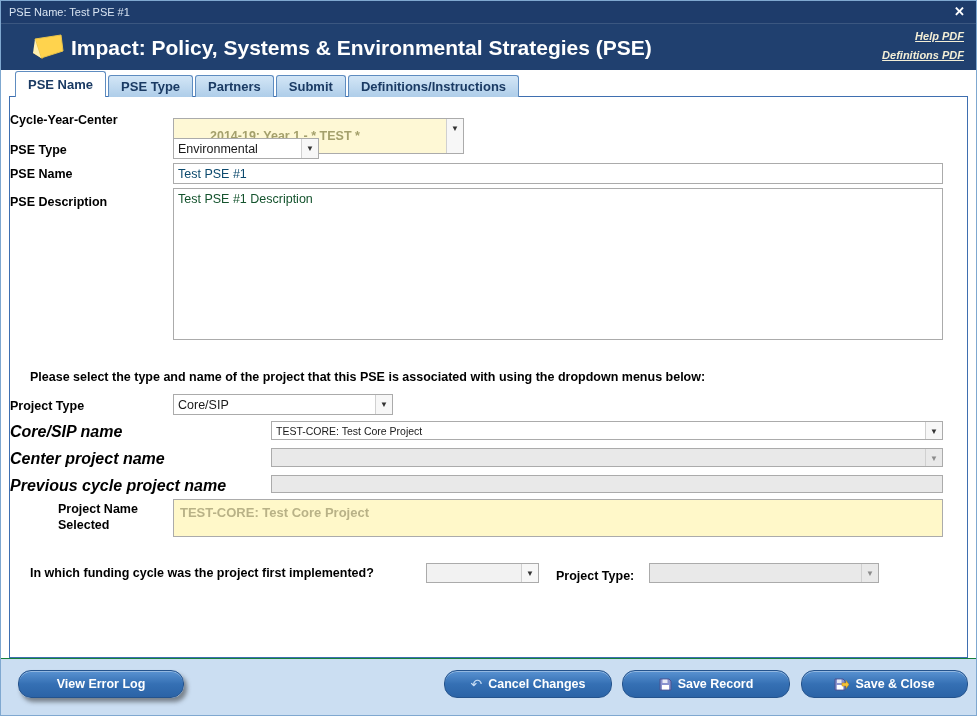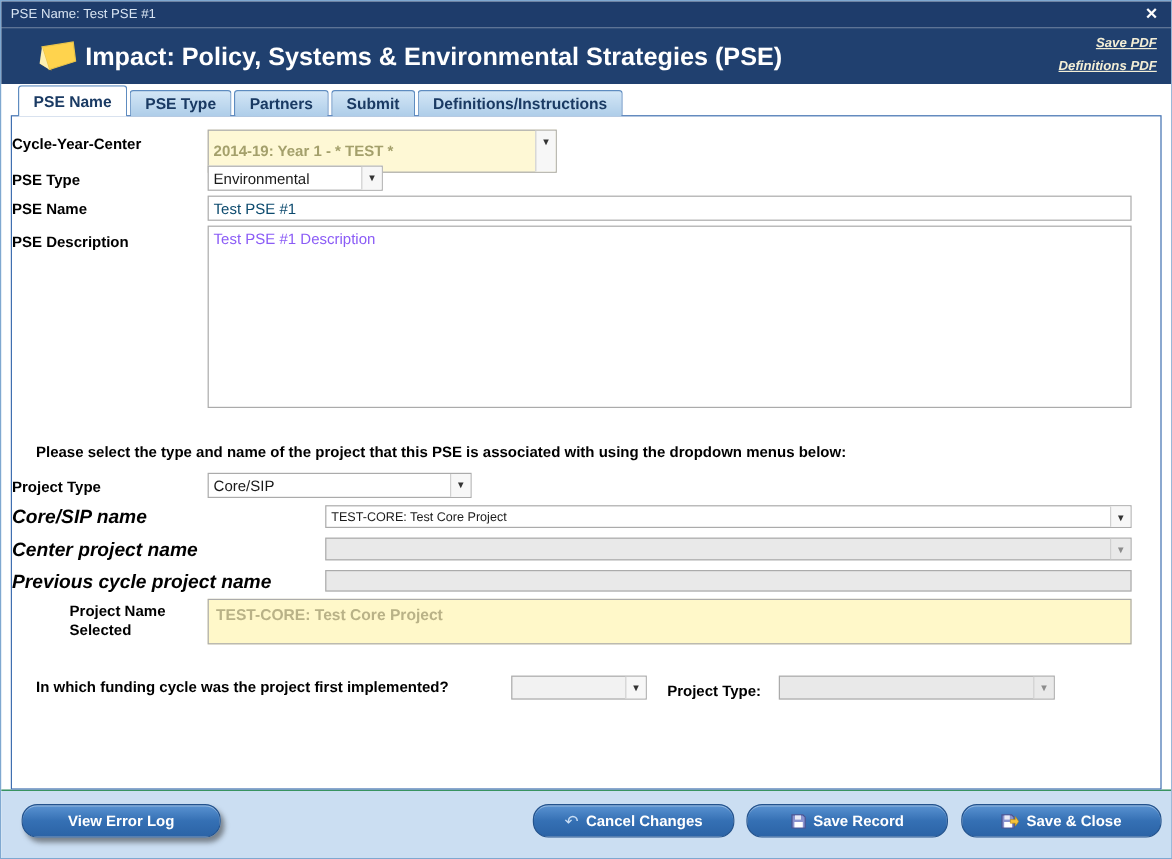--- a/index.html
+++ b/index.html
@@ -42,21 +42,21 @@
   .combo{position:absolute; border:1px solid var(--field-border); background:#FFFFFF; display:flex; align-items:center;}
   .combo .ct{flex:1; font-size:12.5px; color:#1A1A1A; padding:0 4px; overflow:hidden; white-space:nowrap; line-height:18px;}
   .combo .ca{width:17px; text-align:center; font-size:8px; color:#333; align-self:stretch; line-height:19px; background:#F7F7F7; border-left:1px solid #D0D0D0;}
   .combo.yellow{background:var(--yellow-field);}
   .combo.yellow .ct{color:var(--yellow-text); font-weight:bold;}
   .combo.disabled{background:var(--disabled-bg);}
   .combo.disabled .ca{background:var(--disabled-bg); color:#8C8C8C;}
   .combo.small .ct{font-size:10.5px;}
 
   .textfield{position:absolute; border:1px solid var(--field-border); font-family:"Liberation Sans",sans-serif; font-size:12.5px; color:#0c4a6e; padding:2px 4px; outline:none; background:#fff;}
-  .textarea{position:absolute; border:1px solid var(--field-border); font-family:"Liberation Sans",sans-serif; font-size:12.5px; color:#8b5cf6; padding:3px 4px; resize:none; outline:none;}
+  .textarea{position:absolute; border:1px solid var(--field-border); font-family:"Liberation Sans",sans-serif; font-size:12.5px; color:#14532d; padding:3px 4px; resize:none; outline:none;}
   .disabled-box{position:absolute; border:1px solid var(--field-border); background:var(--disabled-bg);}
   .selected-box{position:absolute; border:1px solid var(--field-border); background:var(--selected-yellow); font-size:13px; font-weight:bold; color:var(--selected-text); padding:5px 6px;}
 
   
   .footer{position:absolute; left:0; top:657px; width:100%; height:59px; background:var(--footer-bg); border-top:1px solid #15803d;}
   .btn{position:absolute; top:11px; height:28px; border:1px solid var(--btn-border); border-radius:13px;
     background:linear-gradient(var(--btn-top) 0%, var(--btn-mid) 50%, var(--btn-bot) 100%);
     color:#FFFFFF; font-size:12.5px; font-weight:bold; display:flex; align-items:center; justify-content:center; gap:6px;
     cursor:pointer; box-shadow:inset 0 1px 0 rgba(255,255,255,.35); font-family:"Liberation Sans",sans-serif;}
   .btn.shadowed{box-shadow:3px 4px 4px rgba(40,40,40,.5), inset 0 1px 0 rgba(255,255,255,.35);}
@@ -73,37 +73,37 @@
   </div>
 
   <div class="header">
     <svg class="note-icon" width="38" height="30" viewBox="0 0 38 30">
       <polygon points="4,21 14,27 10,13" fill="#D99E2B"></polygon>
       <polygon points="6,7 32,3 34,19 12,26" fill="#FFD34D" stroke="#E8C34A" stroke-width="1"></polygon>
       <polygon points="6,7 12,26 4,21" fill="#FFF0B0"></polygon>
     </svg>
     <h1 class="header-title">Impact: Policy, Systems &amp; Environmental Strategies (PSE)</h1>
     <div class="header-links">
-      <a>Save PDF</a>
+      <a>Help PDF</a>
       <a>Definitions PDF</a>
     </div>
   </div>
 
   <div class="tabs">
     <div class="tab active">PSE Name</div>
     <div class="tab">PSE Type</div>
     <div class="tab">Partners</div>
     <div class="tab">Submit</div>
     <div class="tab">Definitions/Instructions</div>
   </div>
 
   <div class="content">
 
     <label class="lbl" style="left:0; top:13px; width:160px;">Cycle-Year-Center</label>
-    <div class="combo yellow" style="left:163px; top:11px; width:291px; height:36px;">
+    <div class="combo yellow" style="left:163px; top:21px; width:291px; height:36px;padding-left:32px;">
       <span class="ct">2014-19: Year 1 - * TEST *</span>
       <span class="ca">▼</span>
     </div>
 
     <label class="lbl" style="left:0; top:43px; width:160px;">PSE Type</label>
     <div class="combo" style="left:163px; top:41px; width:146px; height:21px;">
       <span class="ct">Environmental</span>
       <span class="ca">▼</span>
     </div>
 

